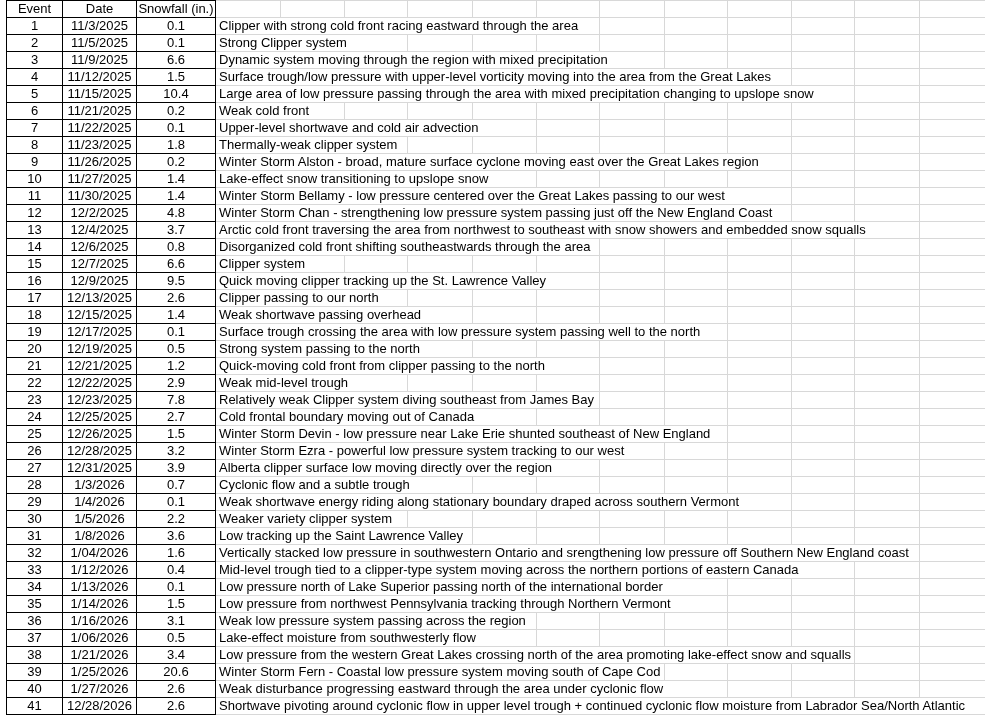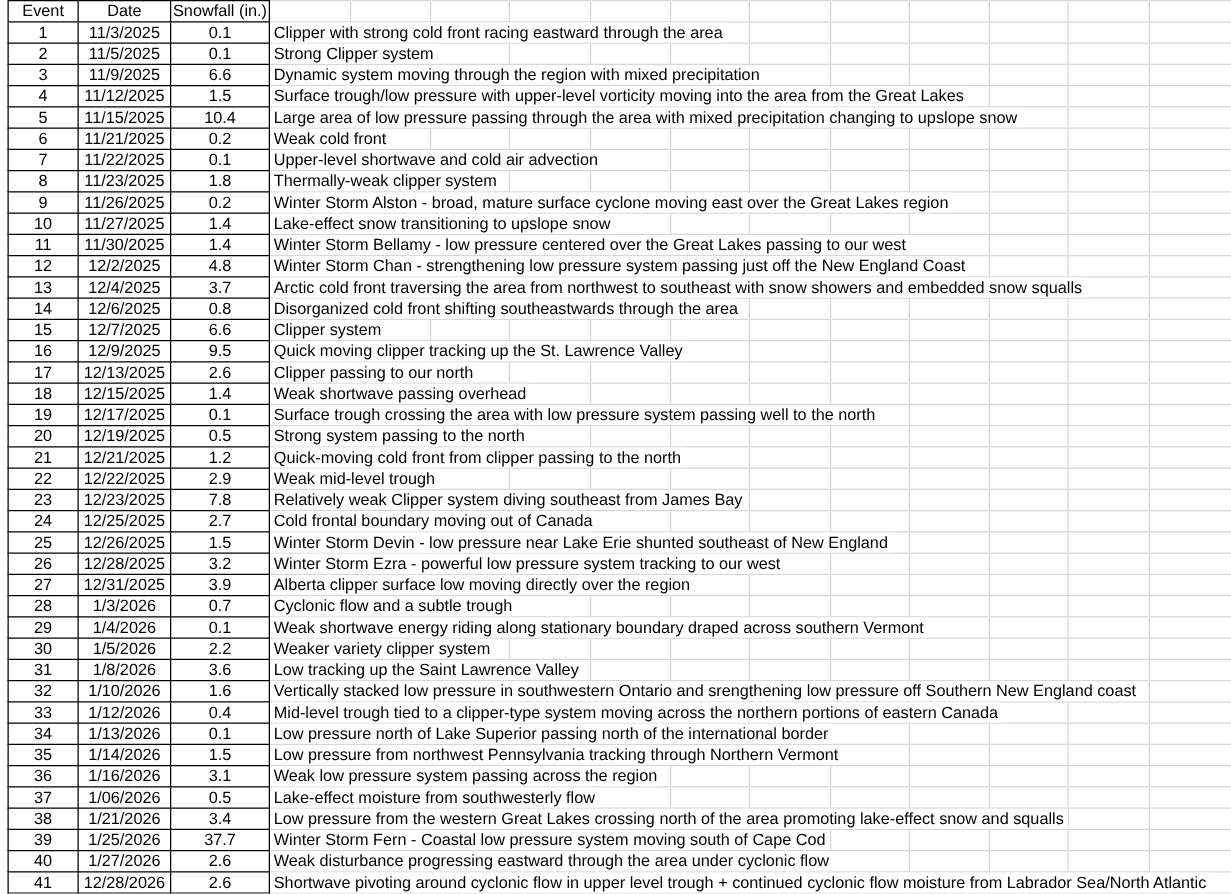--- a/index.html
+++ b/index.html
@@ -277,21 +277,21 @@
         <div class="cell c-desc"><div class="vline" style="left: 64px;"></div><div class="vline" style="left: 128px;"></div><div class="vline" style="left: 191px;"></div><div class="vline" style="left: 256px;"></div><div class="vline" style="left: 320px;"></div><div class="vline" style="left: 383px;"></div><div class="vline" style="left: 448px;"></div><div class="vline" style="left: 511px;"></div><div class="vline" style="left: 575px;"></div><div class="vline" style="left: 638px;"></div><div class="vline" style="left: 703px;"></div><span class="desc-text">Weaker variety clipper system</span></div>
       </div>
       <div class="row">
         <div class="cell c-event">31</div>
         <div class="cell c-date">1/8/2026</div>
         <div class="cell c-snow">3.6</div>
         <div class="cell c-desc"><div class="vline" style="left: 64px;"></div><div class="vline" style="left: 128px;"></div><div class="vline" style="left: 191px;"></div><div class="vline" style="left: 256px;"></div><div class="vline" style="left: 320px;"></div><div class="vline" style="left: 383px;"></div><div class="vline" style="left: 448px;"></div><div class="vline" style="left: 511px;"></div><div class="vline" style="left: 575px;"></div><div class="vline" style="left: 638px;"></div><div class="vline" style="left: 703px;"></div><span class="desc-text">Low tracking up the Saint Lawrence Valley</span></div>
       </div>
       <div class="row">
         <div class="cell c-event">32</div>
-        <div class="cell c-date">1/10/2026</div>
+        <div class="cell c-date">1/04/2026</div>
         <div class="cell c-snow">1.6</div>
         <div class="cell c-desc"><div class="vline" style="left: 64px;"></div><div class="vline" style="left: 128px;"></div><div class="vline" style="left: 191px;"></div><div class="vline" style="left: 256px;"></div><div class="vline" style="left: 320px;"></div><div class="vline" style="left: 383px;"></div><div class="vline" style="left: 448px;"></div><div class="vline" style="left: 511px;"></div><div class="vline" style="left: 575px;"></div><div class="vline" style="left: 638px;"></div><div class="vline" style="left: 703px;"></div><span class="desc-text">Vertically stacked low pressure in southwestern Ontario and srengthening low pressure off Southern New England coast</span></div>
       </div>
       <div class="row">
         <div class="cell c-event">33</div>
         <div class="cell c-date">1/12/2026</div>
         <div class="cell c-snow">0.4</div>
         <div class="cell c-desc"><div class="vline" style="left: 64px;"></div><div class="vline" style="left: 128px;"></div><div class="vline" style="left: 191px;"></div><div class="vline" style="left: 256px;"></div><div class="vline" style="left: 320px;"></div><div class="vline" style="left: 383px;"></div><div class="vline" style="left: 448px;"></div><div class="vline" style="left: 511px;"></div><div class="vline" style="left: 575px;"></div><div class="vline" style="left: 638px;"></div><div class="vline" style="left: 703px;"></div><span class="desc-text">Mid-level trough tied to a clipper-type system moving across the northern portions of eastern Canada</span></div>
       </div>
       <div class="row">
@@ -320,21 +320,21 @@
       </div>
       <div class="row">
         <div class="cell c-event">38</div>
         <div class="cell c-date">1/21/2026</div>
         <div class="cell c-snow">3.4</div>
         <div class="cell c-desc"><div class="vline" style="left: 64px;"></div><div class="vline" style="left: 128px;"></div><div class="vline" style="left: 191px;"></div><div class="vline" style="left: 256px;"></div><div class="vline" style="left: 320px;"></div><div class="vline" style="left: 383px;"></div><div class="vline" style="left: 448px;"></div><div class="vline" style="left: 511px;"></div><div class="vline" style="left: 575px;"></div><div class="vline" style="left: 638px;"></div><div class="vline" style="left: 703px;"></div><span class="desc-text">Low pressure from the western Great Lakes crossing north of the area promoting lake-effect snow and squalls</span></div>
       </div>
       <div class="row">
         <div class="cell c-event">39</div>
         <div class="cell c-date">1/25/2026</div>
-        <div class="cell c-snow">37.7</div>
+        <div class="cell c-snow">20.6</div>
         <div class="cell c-desc"><div class="vline" style="left: 64px;"></div><div class="vline" style="left: 128px;"></div><div class="vline" style="left: 191px;"></div><div class="vline" style="left: 256px;"></div><div class="vline" style="left: 320px;"></div><div class="vline" style="left: 383px;"></div><div class="vline" style="left: 448px;"></div><div class="vline" style="left: 511px;"></div><div class="vline" style="left: 575px;"></div><div class="vline" style="left: 638px;"></div><div class="vline" style="left: 703px;"></div><span class="desc-text">Winter Storm Fern - Coastal low pressure system moving south of Cape Cod</span></div>
       </div>
       <div class="row">
         <div class="cell c-event">40</div>
         <div class="cell c-date">1/27/2026</div>
         <div class="cell c-snow">2.6</div>
         <div class="cell c-desc"><div class="vline" style="left: 64px;"></div><div class="vline" style="left: 128px;"></div><div class="vline" style="left: 191px;"></div><div class="vline" style="left: 256px;"></div><div class="vline" style="left: 320px;"></div><div class="vline" style="left: 383px;"></div><div class="vline" style="left: 448px;"></div><div class="vline" style="left: 511px;"></div><div class="vline" style="left: 575px;"></div><div class="vline" style="left: 638px;"></div><div class="vline" style="left: 703px;"></div><span class="desc-text">Weak disturbance progressing eastward through the area under cyclonic flow</span></div>
       </div>
       <div class="row">
         <div class="cell c-event">41</div>

